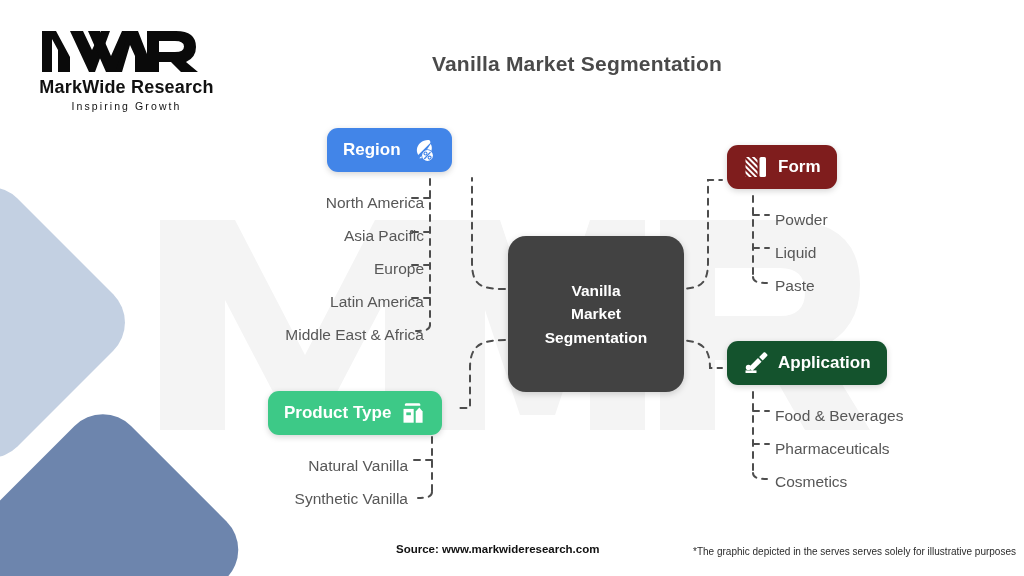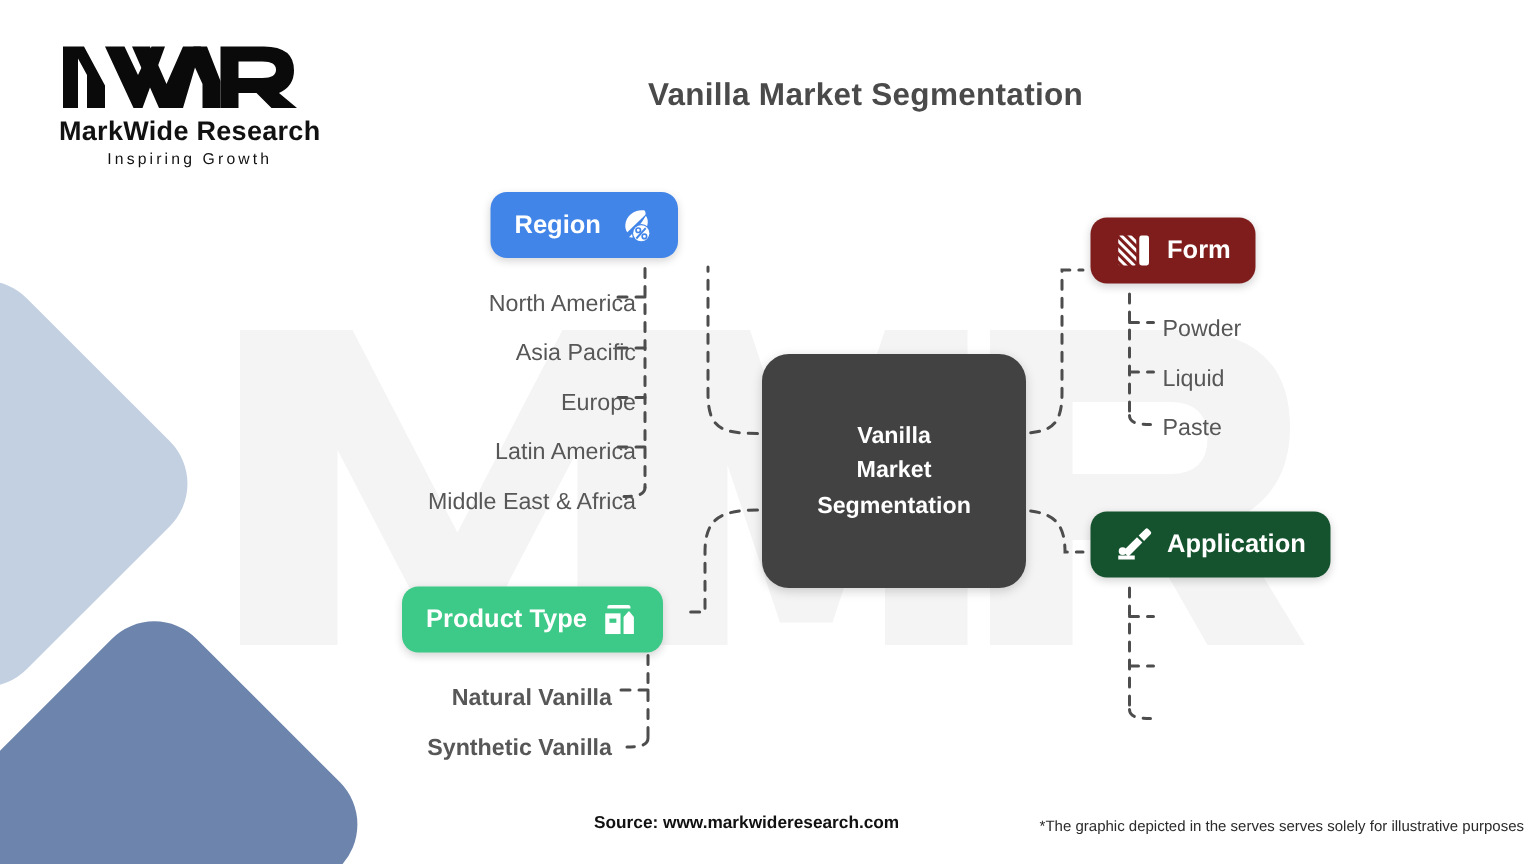--- a/index.html
+++ b/index.html
@@ -81,21 +81,21 @@
   #badge-product{left:268px;top:391px;justify-content:flex-end;}
 
   
   .leaf{
     position:absolute;font-size:15.5px;color:#575757;white-space:nowrap;
   }
   .leaf.right-align{text-align:right;transform:translateX(-100%);}
 
   
   #leaves-region{left:424px;top:186px;}
-  #leaves-product{left:408px;top:449px;font-weight:bold;}
+  #leaves-product{left:408px;top:449px;}
   #leaves-form{left:775px;top:203px;}
   #leaves-application{left:775px;top:399px;}
   .leaf-row{height:33px;line-height:33px;}
 
   
   .source{
     position:absolute;left:396px;top:543px;
     font-size:11.5px;font-weight:bold;color:#111;
   }
   .disclaimer{
@@ -253,17 +253,22 @@
     <div class="leaf-row">Natural Vanilla</div>
     <div class="leaf-row">Synthetic Vanilla</div>
   </div>
 
   <div class="leaf" id="leaves-form">
     <div class="leaf-row">Powder</div>
     <div class="leaf-row">Liquid</div>
     <div class="leaf-row">Paste</div>
   </div>
 
+  <div class="leaf" id="leaves-application">
+    <div class="leaf-row">Food &amp; Beverages</div>
+    <div class="leaf-row">Pharmaceuticals</div>
+    <div class="leaf-row">Cosmetics</div>
+  </div>
 
   <div class="source">Source: www.markwideresearch.com</div>
   <div class="disclaimer">*The graphic depicted in the serves serves solely for illustrative purposes</div>
 
 </div>
 
 </body></html>

